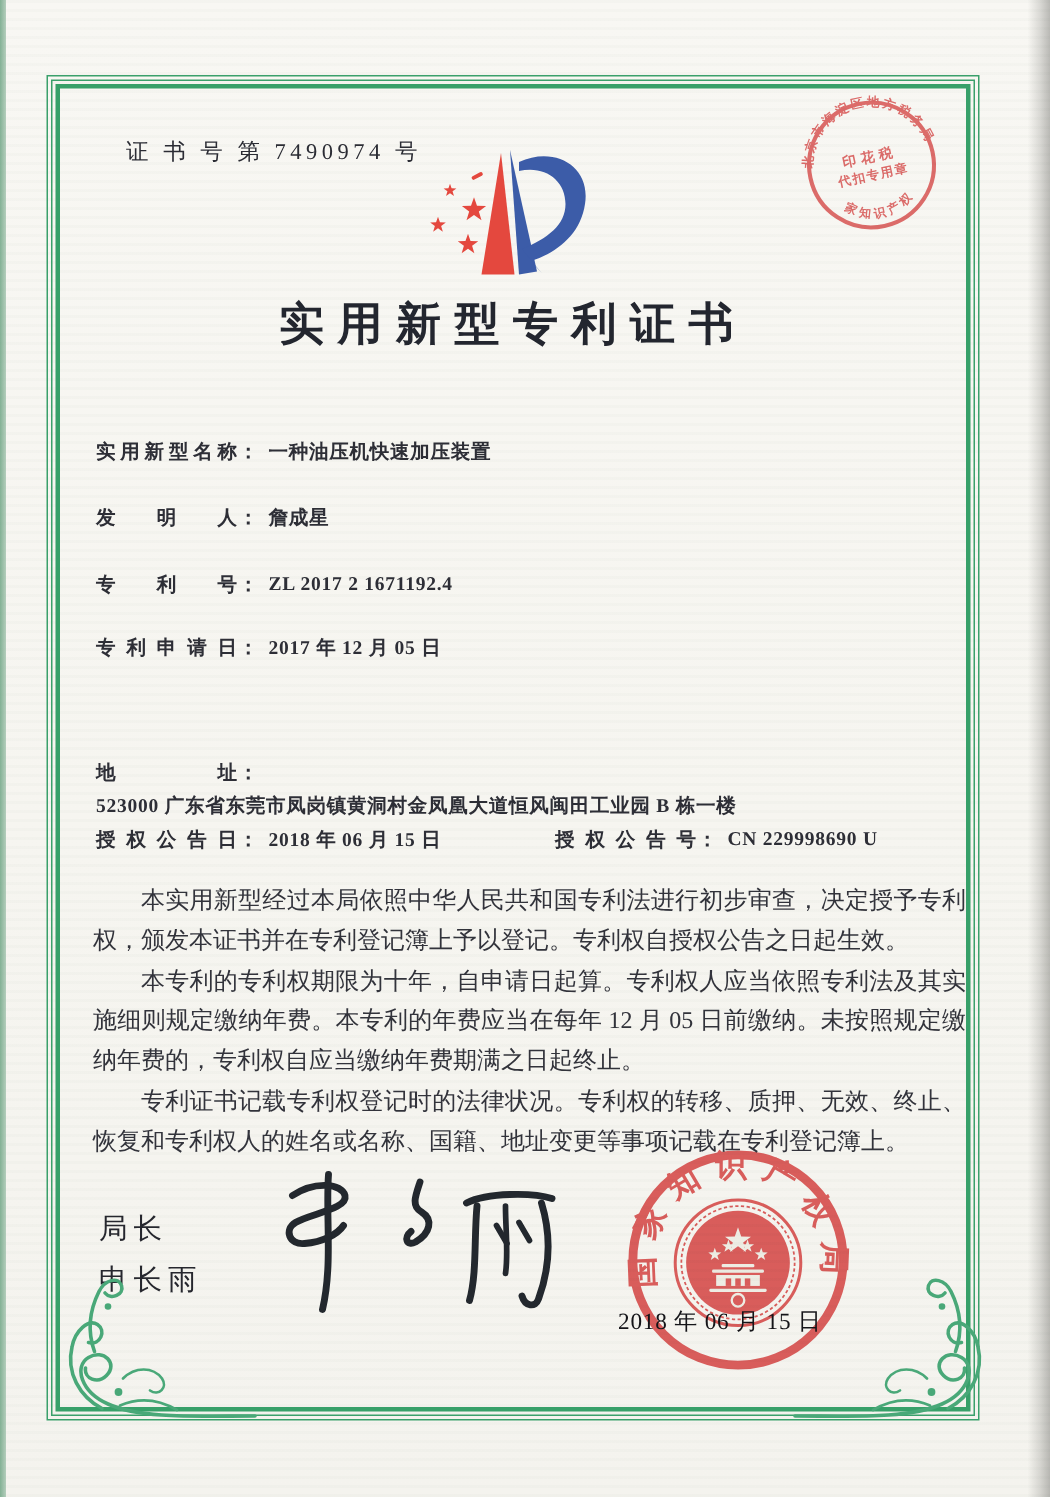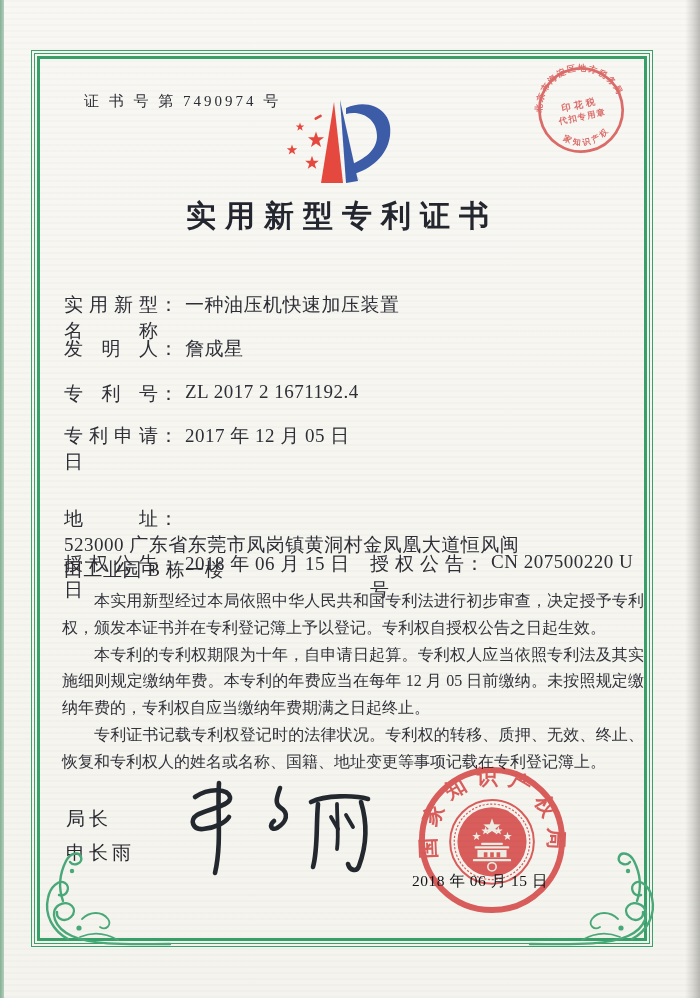--- a/index.html
+++ b/index.html
@@ -12,21 +12,21 @@
     color:#2e2f37;
   }
   .edge-left{position:absolute;left:0;top:0;bottom:0;width:4px;background:linear-gradient(90deg,#6fa585,#a9c7b3);opacity:.85;}
   .edge-right{position:absolute;right:0;top:0;bottom:0;width:15px;background:linear-gradient(90deg,rgba(0,0,0,0) 0%,rgba(110,110,106,0.22) 55%,rgba(84,84,80,0.38) 100%);}
   .frame-outer{position:absolute;left:31px;top:50px;right:47px;bottom:51px;border:1px solid #3aa06b;}
   .frame-mid{position:absolute;inset:2px;border:1px solid #3aa06b;}
   .frame-inner{position:absolute;inset:2px;border:3px solid #37a069;}
   .cert-no{position:absolute;left:60px;top:92px;font-size:15px;letter-spacing:3px;color:#2b2c34;margin-left:24px;}
   .logo{position:absolute;left:266px;top:94px;}
   .title{position:absolute;left:31px;right:47px;top:196px;text-align:center;font-size:30px;font-weight:700;letter-spacing:9px;color:#23262f;}
-  .field-row{position:absolute;left:64px;right:52px;font-size:19px;color:#2d2e36;}
+  .field-row{position:absolute;left:64px;right:52px;font-size:13px;color:#2d2e36;font-weight:bold;}
   .flabel{display:inline-block;width:94px;text-align:justify;text-align-last:justify;vertical-align:top;}
   .fcolon{display:inline-block;margin:0 7px 0 1px;vertical-align:top;}
   .fvalue{display:inline-block;vertical-align:top;letter-spacing:0.5px;}
   .fvalue.addr{width:474px;line-height:25px;}
   .auth-right{position:absolute;left:306px;top:0;}
   .bodytext{position:absolute;left:62px;right:56px;top:588px;font-size:16px;line-height:26.8px;text-align:justify;color:#32333b;}
   .bodytext p{margin:0;text-indent:2em;}
   .director{position:absolute;left:66px;font-size:19px;letter-spacing:4px;color:#26272e;}
   .sig{position:absolute;left:165px;top:775px;}
   .seal-main{position:absolute;left:401px;top:749px;mix-blend-mode:multiply;}
@@ -110,21 +110,21 @@
     <span class="flabel">专利申请日</span><span class="fcolon">：</span><span class="fvalue">2017 年 12 月 05 日</span>
   </div>
   <div class="field-row" style="top:506px">
     <span class="flabel">地址</span><span class="fcolon">：</span><span class="fvalue addr">523000 广东省东莞市凤岗镇黄洞村金凤凰大道恒风闽田工业园 B 栋一楼</span>
   </div>
   <div class="field-row" style="top:551px">
     <span>
       <span class="flabel">授权公告日</span><span class="fcolon">：</span><span class="fvalue">2018 年 06 月 15 日</span>
     </span>
     <span class="auth-right">
-      <span class="flabel">授权公告号</span><span class="fcolon">：</span><span class="fvalue">CN 207500220 U</span>
+      <span class="flabel">授权公告号</span><span class="fcolon">：</span><span class="fvalue">CN 229998690 U</span>
     </span>
   </div>
 
   
   <div class="bodytext">
     <p>本实用新型经过本局依照中华人民共和国专利法进行初步审查，决定授予专利权，颁发本证书并在专利登记簿上予以登记。专利权自授权公告之日起生效。</p>
     <p>本专利的专利权期限为十年，自申请日起算。专利权人应当依照专利法及其实施细则规定缴纳年费。本专利的年费应当在每年 12 月 05 日前缴纳。未按照规定缴纳年费的，专利权自应当缴纳年费期满之日起终止。</p>
     <p>专利证书记载专利权登记时的法律状况。专利权的转移、质押、无效、终止、恢复和专利权人的姓名或名称、国籍、地址变更等事项记载在专利登记簿上。</p>
   </div>
 

